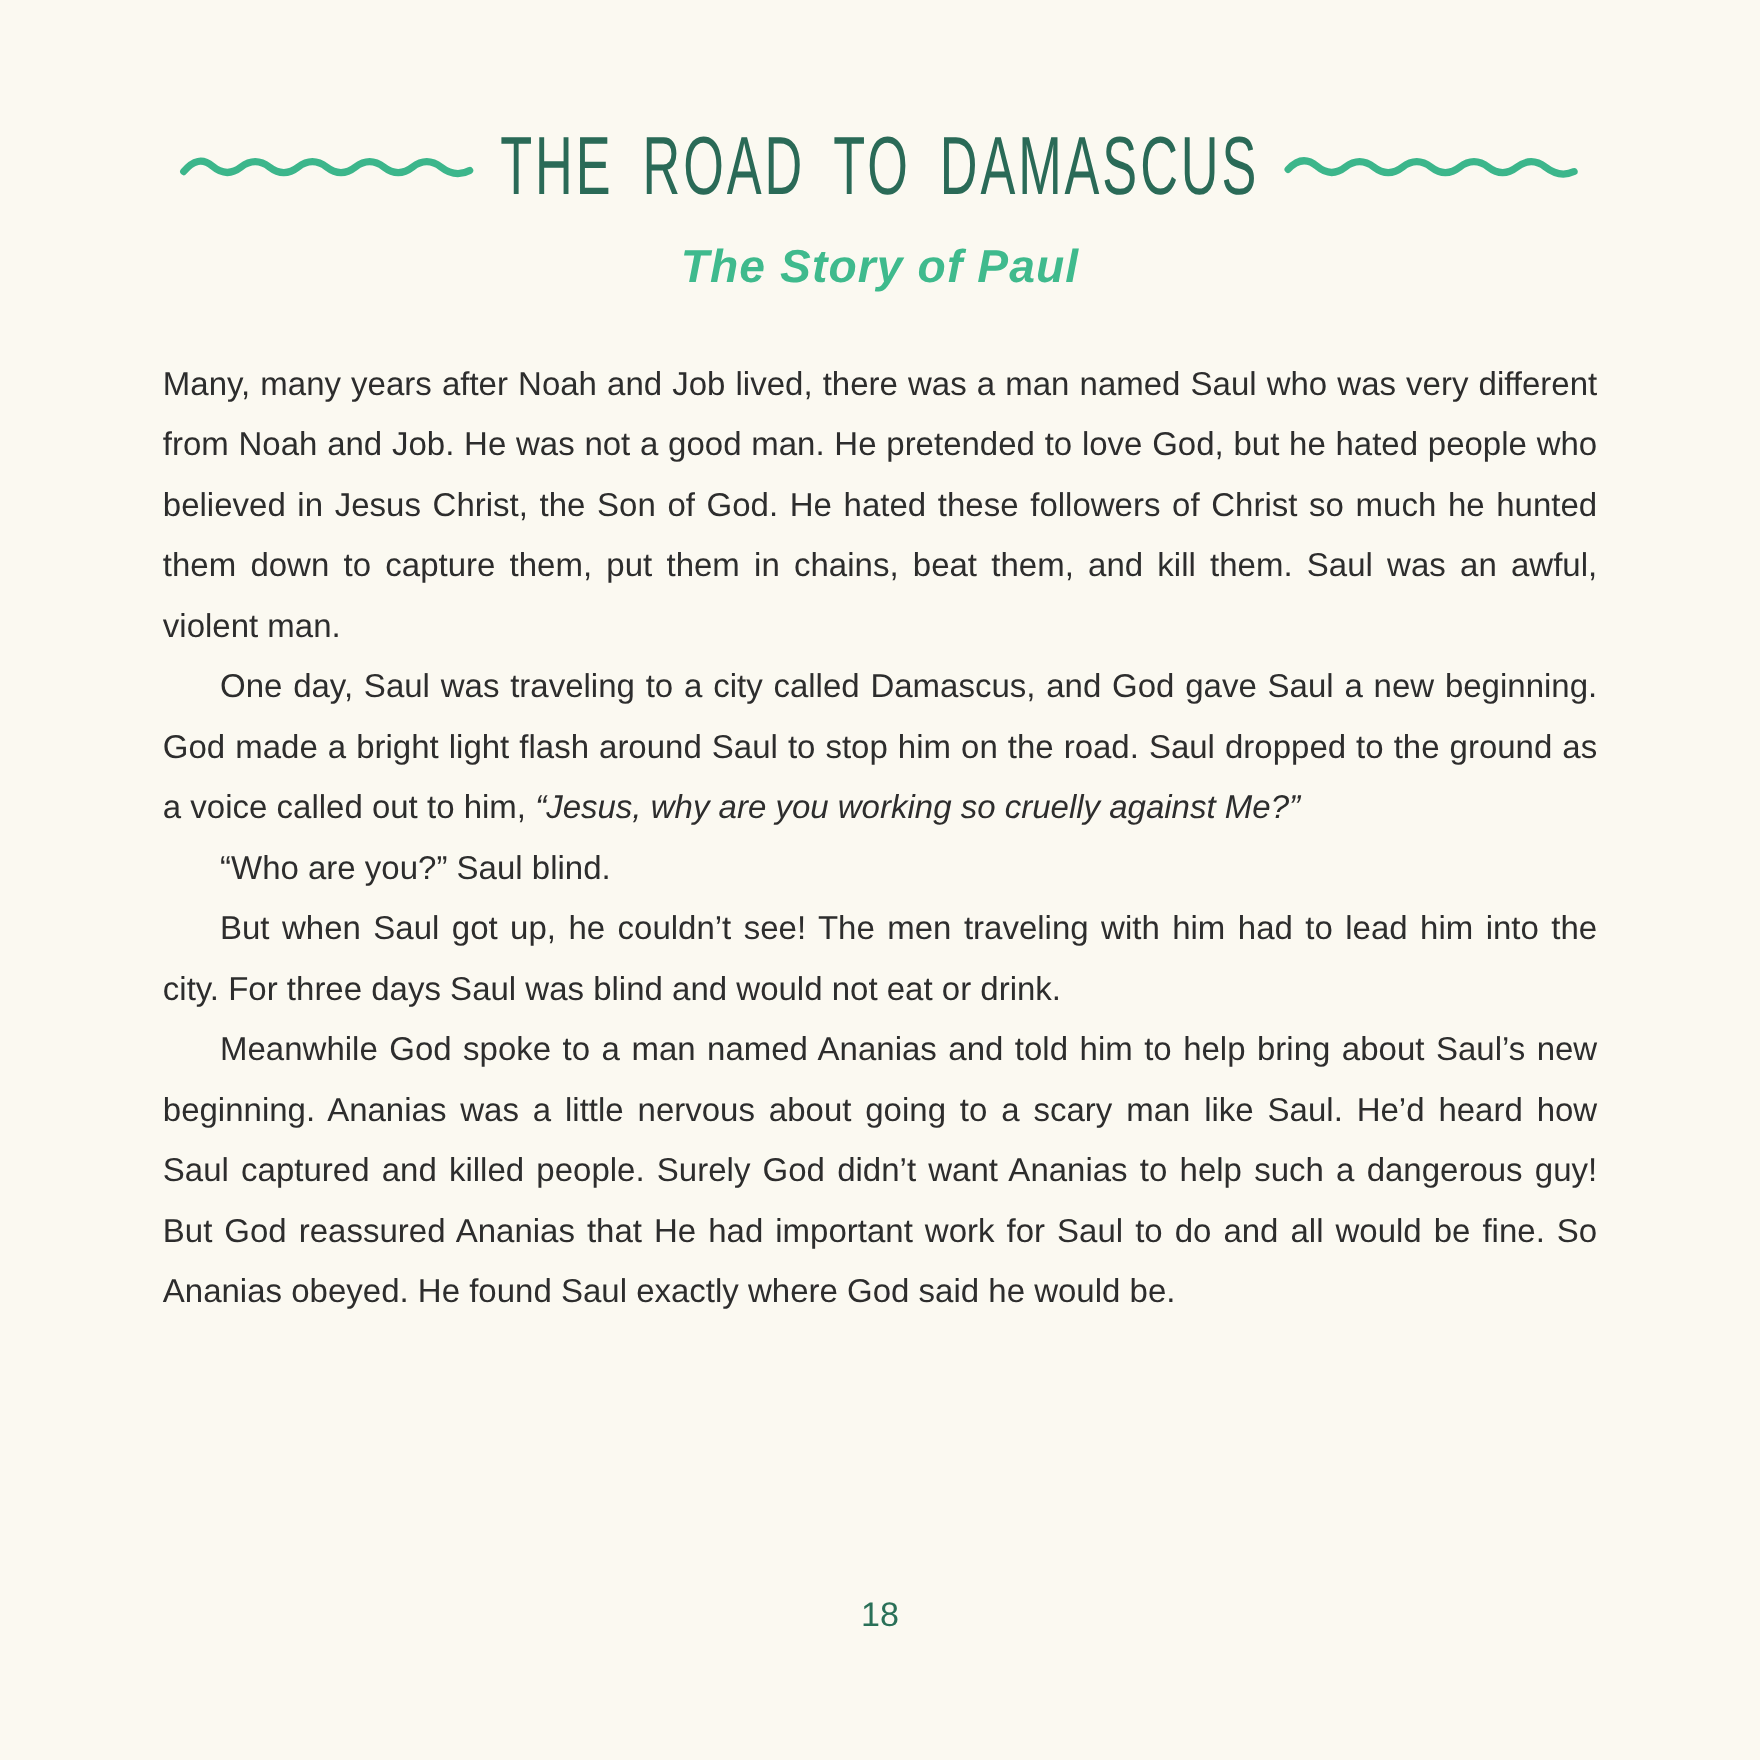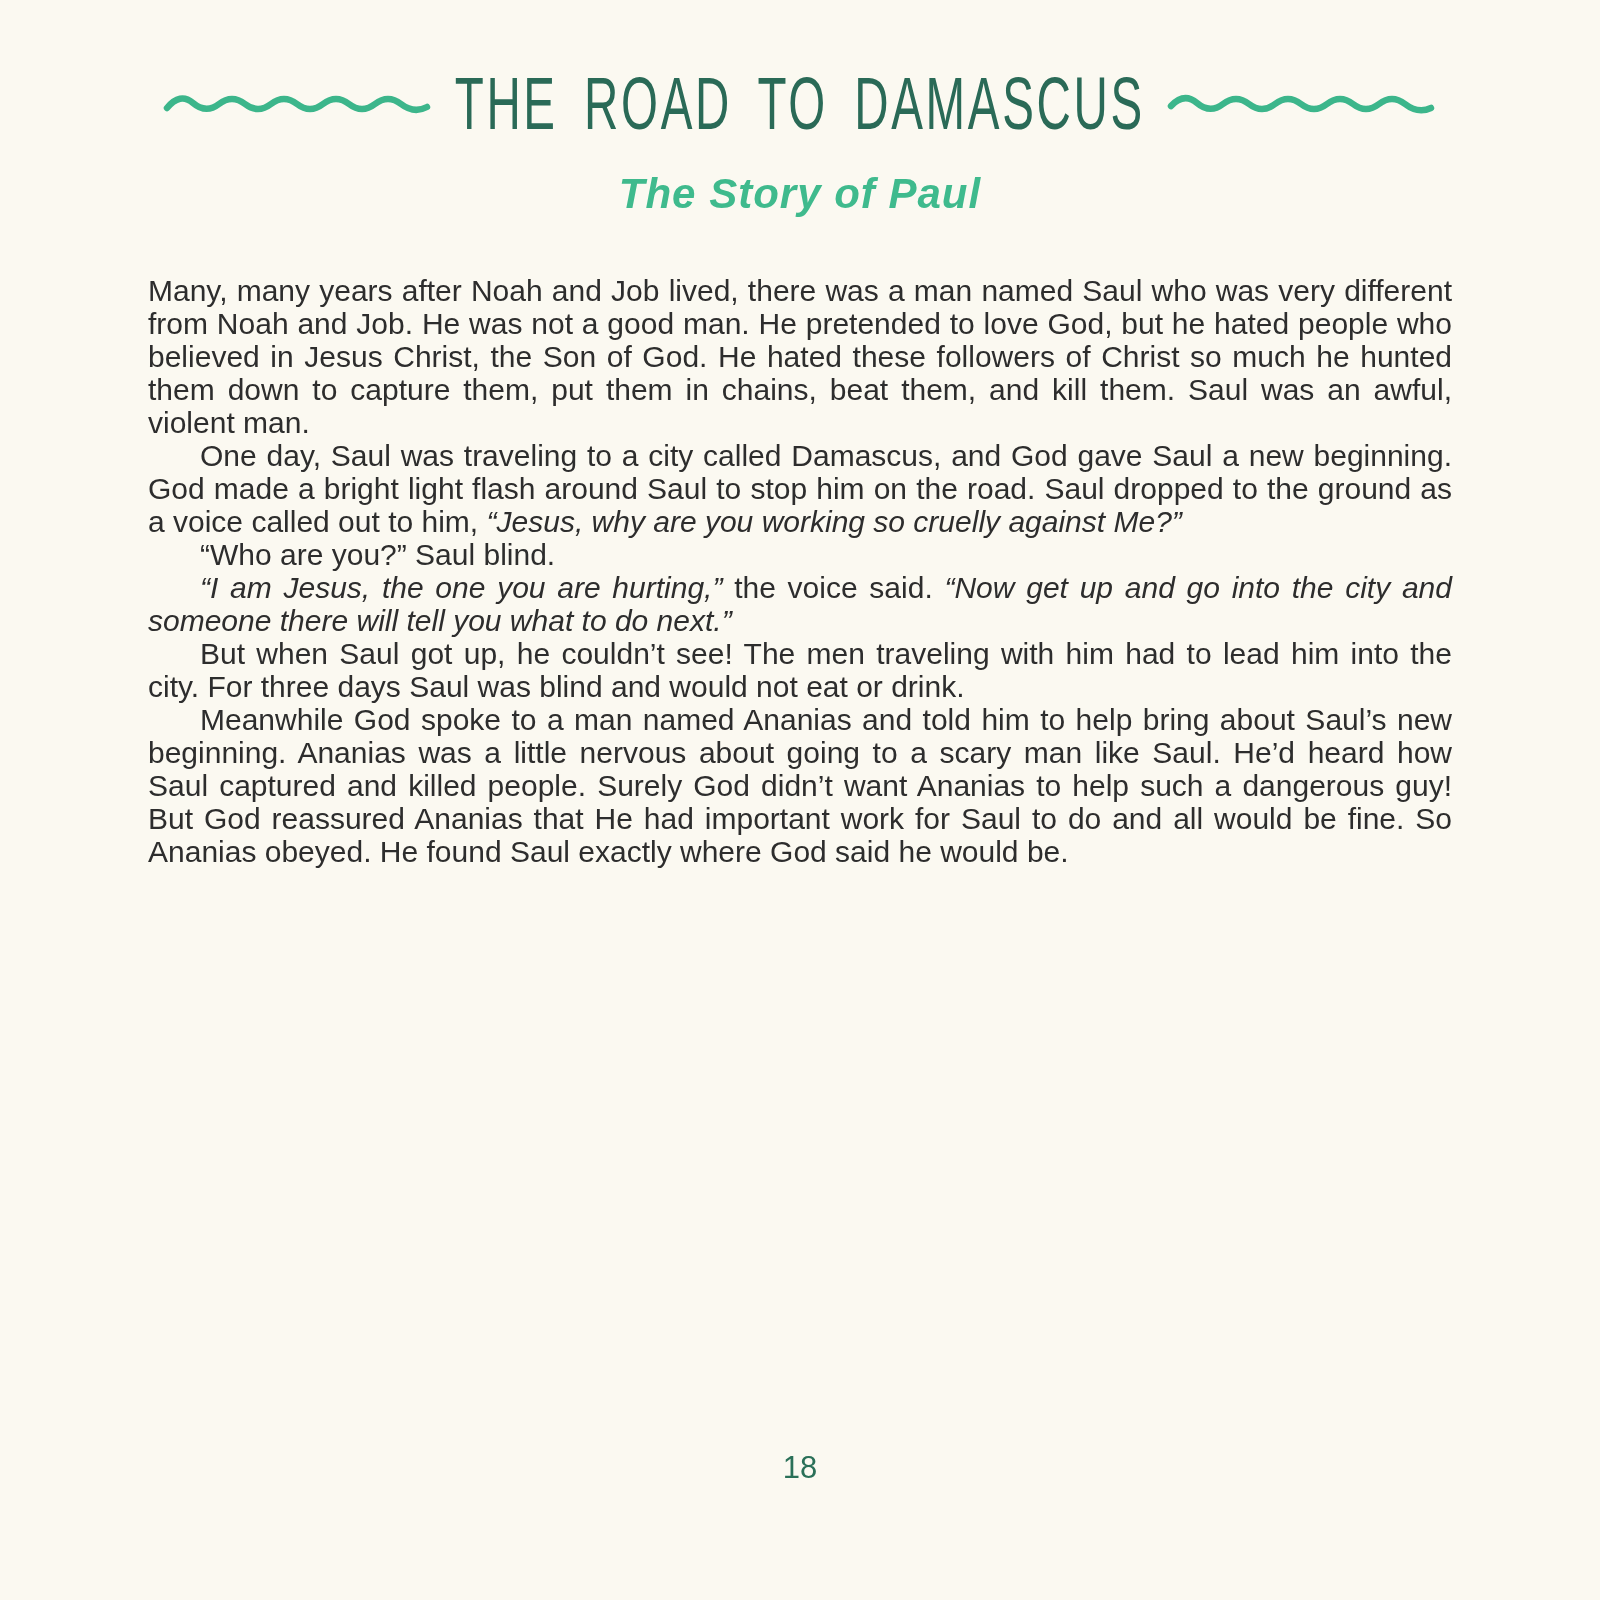--- a/index.html
+++ b/index.html
@@ -13,21 +13,21 @@
   * { margin: 0; padding: 0; box-sizing: border-box; }
   html, body { background: var(--bg); }
   .page {
     position: relative;
     width: 1600px;
     height: 1600px;
     background: var(--bg);
     font-family: "Liberation Sans", sans-serif;
     overflow: hidden;
   }
-  .header { padding-top: 60px; }
+  .header { padding-top: 108px; }
   .title-row {
     display: flex;
     align-items: center;
     justify-content: center;
     gap: 10px;
     height: 86px;
   }
   .squiggle { flex: 0 0 auto; display: block; }
   .title-box {
     width: 712px;
@@ -53,21 +53,21 @@
     font-style: italic;
     font-weight: 700;
     letter-spacing: 1px;
     color: var(--subtitle);
   }
   .body {
     width: 1304px;
     margin: 56px auto 0 auto;
     color: var(--body-text);
     font-size: 30px;
-    line-height: 33px;
+    line-height: 55px;
     text-align: justify;
   }
   .body p { margin: 0; }
   .body p.indented { text-indent: 52px; }
   .body .seg-italic { font-style: italic; }
   .footer {
     position: absolute;
     left: 0; right: 0;
     top: 1450px;
     text-align: center;
@@ -92,21 +92,20 @@
         <path d="M5 23 Q 18 9 31 20 T 57 21 T 83 21 T 109 21 T 135 21 T 161 21 T 187 21 T 213 21 T 239 21 T 265 25" fill="none" stroke="#3CB68B" stroke-width="6.5" stroke-linecap="round"></path>
       </svg>
     </div>
     <div class="subtitle">The Story of Paul</div>
   </div>
 
   <div class="body" id="body-container">
       <p><span>Many, many years after Noah and Job lived, there was a man named Saul who was very different from Noah and Job. He was not a good man. He pretended to love God, but he hated people who believed in Jesus Christ, the Son of God. He hated these followers of Christ so much he hunted them down to capture them, put them in chains, beat them, and kill them. Saul was an awful, violent man.</span></p>
       <p class="indented"><span>One day, Saul was traveling to a city called Damascus, and God gave Saul a new beginning. God made a bright light flash around Saul to stop him on the road. Saul dropped to the ground as a voice called out to him, </span><span class="seg-italic">“Jesus, why are you working so cruelly against Me?”</span></p>
       <p class="indented"><span>“Who are you?” Saul blind.</span></p>
-      <p class="indented"><span class="seg-italic">“I am Jesus, the one you are hurting,”</span><span> the voice said. </span><span class="seg-italic">“Now get up and go into the city and someone there will tell you what to do next.”</span></p>
       <p class="indented"><span>But when Saul got up, he couldn’t see! The men traveling with him had to lead him into the city. For three days Saul was blind and would not eat or drink.</span></p>
       <p class="indented"><span>Meanwhile God spoke to a man named Ananias and told him to help bring about Saul’s new beginning. Ananias was a little nervous about going to a scary man like Saul. He’d heard how Saul captured and killed people. Surely God didn’t want Ananias to help such a dangerous guy! But God reassured Ananias that He had important work for Saul to do and all would be fine. So Ananias obeyed. He found Saul exactly where God said he would be.</span></p>
     </div>
 
   <div class="footer">
     <span>18</span>
   </div>
 
 </div>
 

